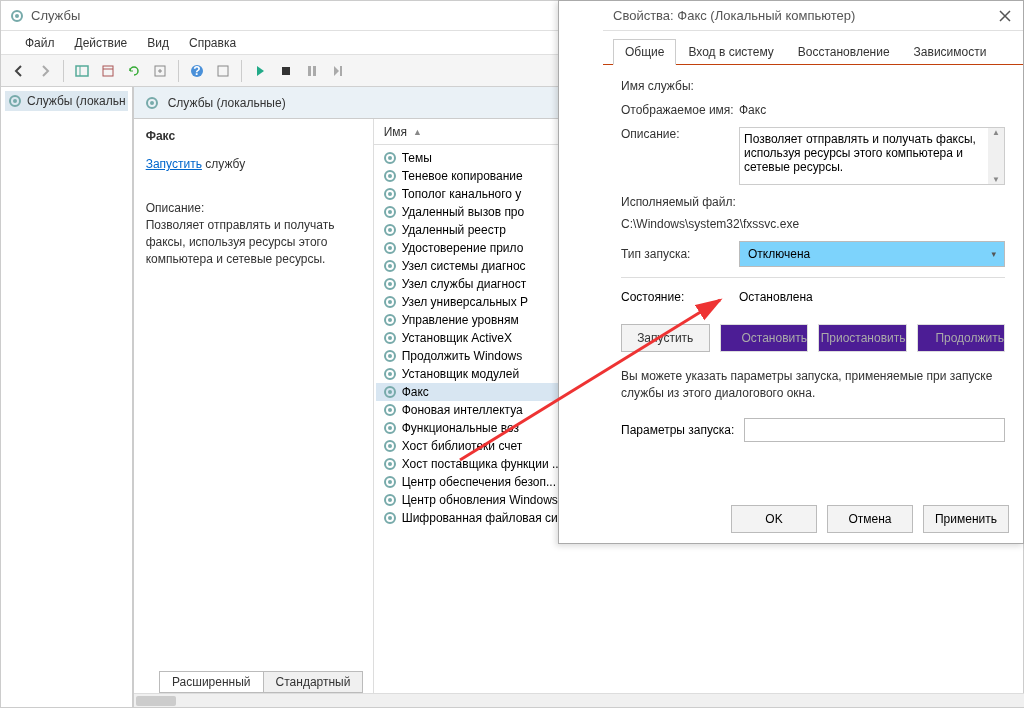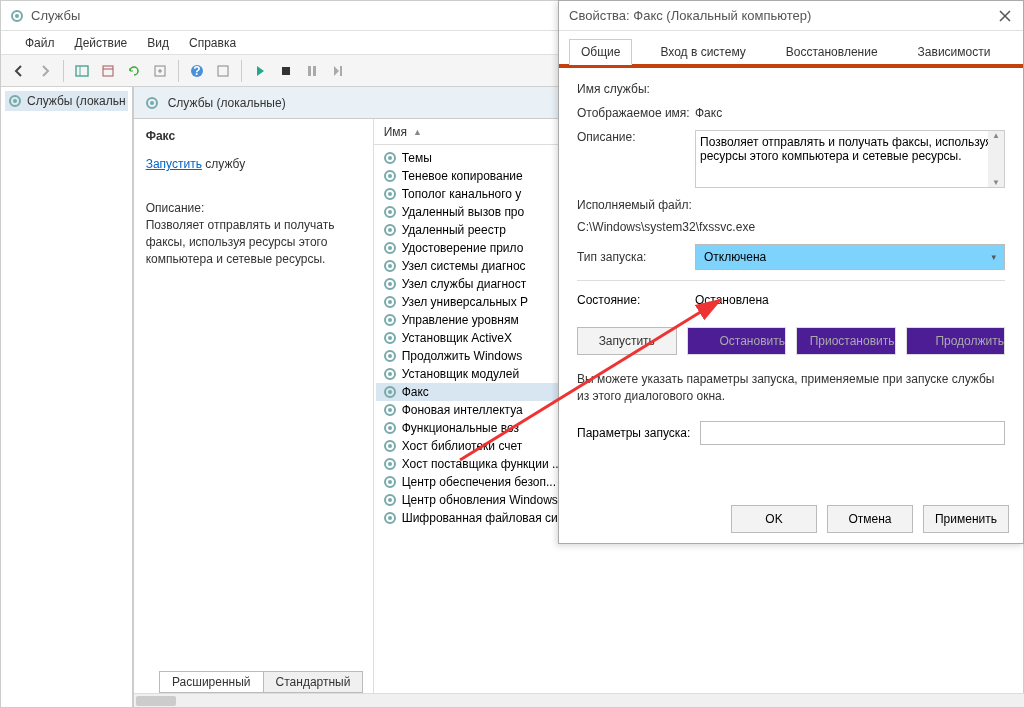--- a/index.html
+++ b/index.html
@@ -45,24 +45,24 @@
 .row.selected { background: #d8e6f2; }
 .gear { width: 16px; height: 16px; display: inline-flex; align-items: center; justify-content: center; flex-shrink: 0; }
 
 .bottom-tabs { position: absolute; bottom: 14px; left: 158px; display: flex; }
 .bottom-tab { padding: 3px 12px; border: 1px solid #bbb; border-top-left-radius: 0; border-top-right-radius: 0; background: #f0f0f0; font-size: 12px; color: #333; margin-right: -1px; }
 .bottom-tab.active { background: #fff; }
 .scroll-h { position: absolute; bottom: 0; left: 0; right: 0; height: 14px; background: #f0f0f0; border-top: 1px solid #ddd; }
 .scroll-h .thumb { position: absolute; left: 2px; top: 2px; width: 40px; height: 10px; background: #ccc; border-radius: 2px; }
 
 
-.prop-dialog { position: absolute; left: 558px; top: 0; width: 466px; height: 544px; background: #fff; border: 1px solid #aaa; box-shadow: -2px 2px 6px rgba(0,0,0,0.15); z-index: 10; }
+.prop-dialog { position: absolute; left: 558px; top: 0; width: 466px; height: 544px; background: #fff; border: 1px solid #aaa; box-shadow: -2px 2px 6px rgba(0,0,0,0.15); z-index: 10; padding-left: 44px; }
 .prop-title { height: 30px; display: flex; align-items: center; padding: 0 10px; color: #555; font-size: 13px; border-bottom: 1px solid #e0e0e0; }
 .prop-close { position: absolute; right: 6px; top: 4px; width: 24px; height: 22px; display: flex; align-items: center; justify-content: center; color: #555; }
-.tab-bar { display: flex; padding: 8px 10px 0 10px; border-bottom: 4px solid #c2410c; gap: 16px; }
+.tab-bar { display: flex; padding: 8px 10px 0 10px; border-bottom: 1px solid #c2410c; gap: 0; }
 .tab { padding: 5px 11px; color: #333; cursor: default; border: 1px solid transparent; border-bottom: none; }
 .tab.active { border: 1px solid #ccc; border-bottom: 1px solid #fff; background: #fff; margin-bottom: -1px; }
 .prop-body { padding: 14px 18px; }
 .field-row { display: flex; align-items: flex-start; margin-bottom: 10px; }
 .field-row .label { width: 118px; color: #333; }
 .field-row .value { flex: 1; color: #333; }
 .desc-box { flex: 1; border: 1px solid #ccc; padding: 4px; height: 58px; position: relative; background: #fff; }
 .desc-box .sb { position: absolute; right: 0; top: 0; bottom: 0; width: 16px; background: #f0f0f0; display: flex; flex-direction: column; justify-content: space-between; align-items: center; }
 .desc-box .sb .ar { font-size: 8px; color: #888; }
 .sel { flex: 1; display: flex; align-items: center; justify-content: space-between; border: 1px solid #bbb; background: #7dd3fc; padding: 4px 8px; height: 26px; }

